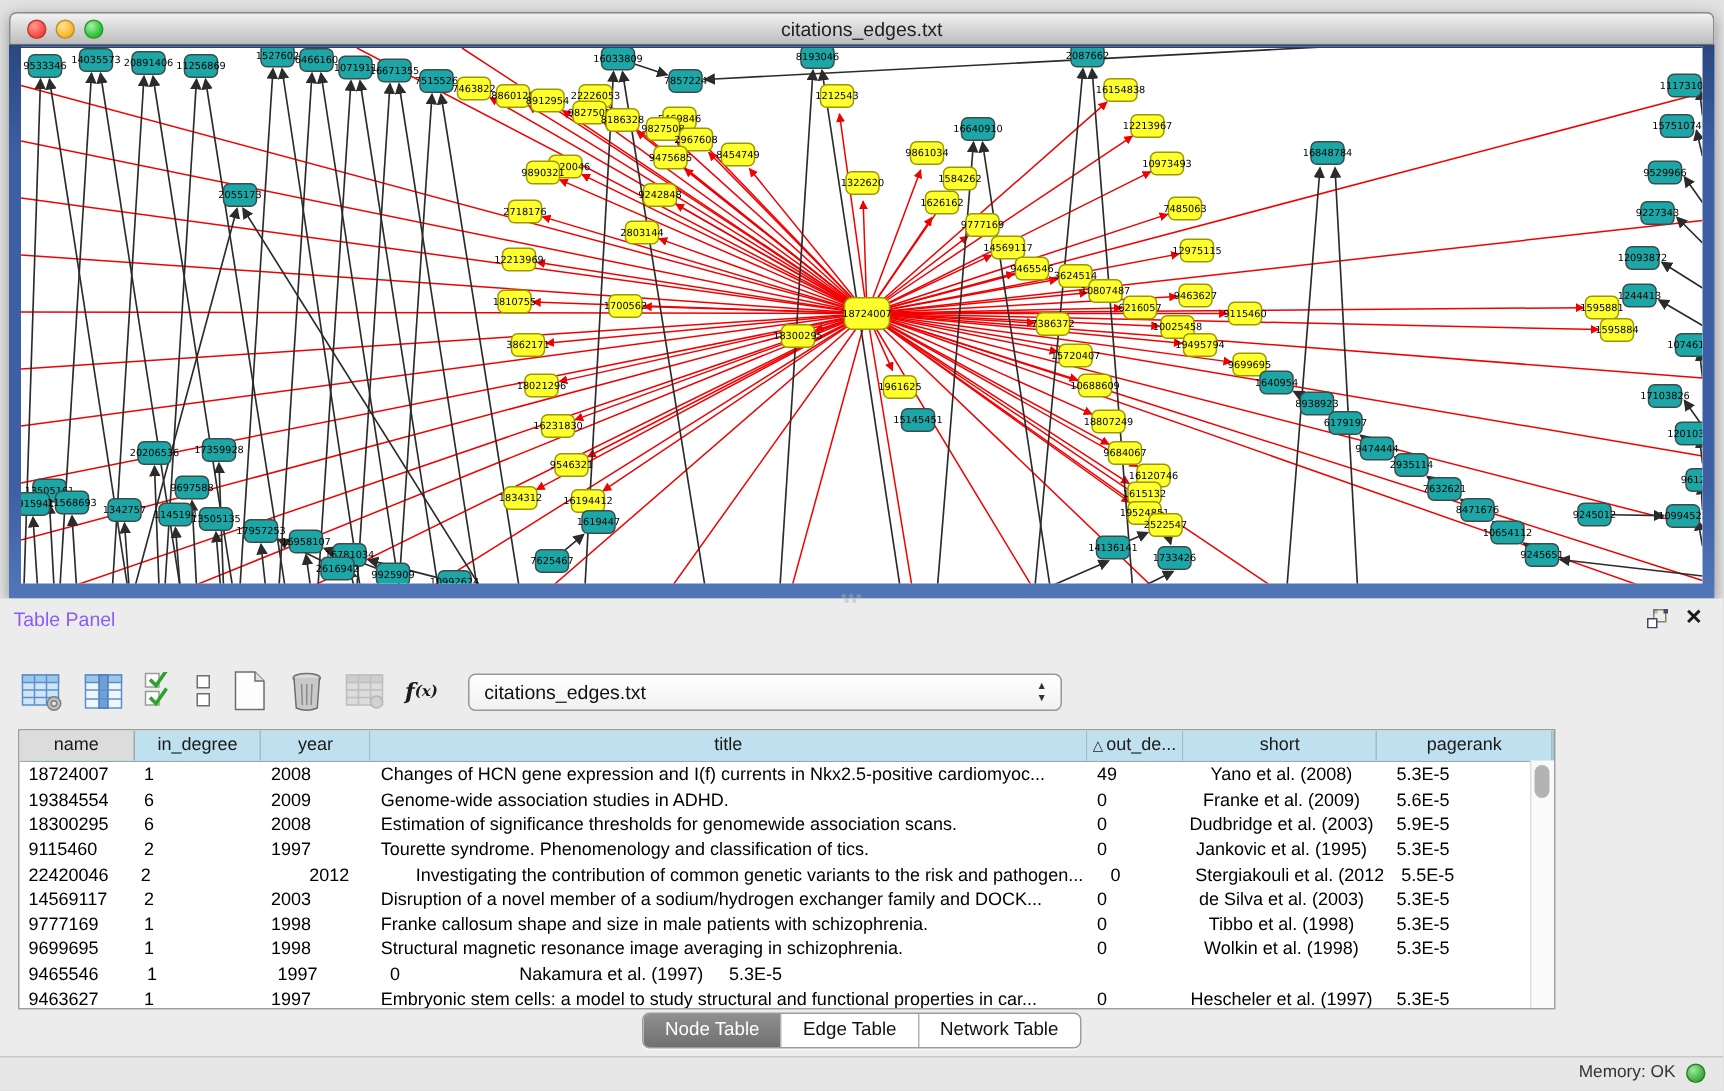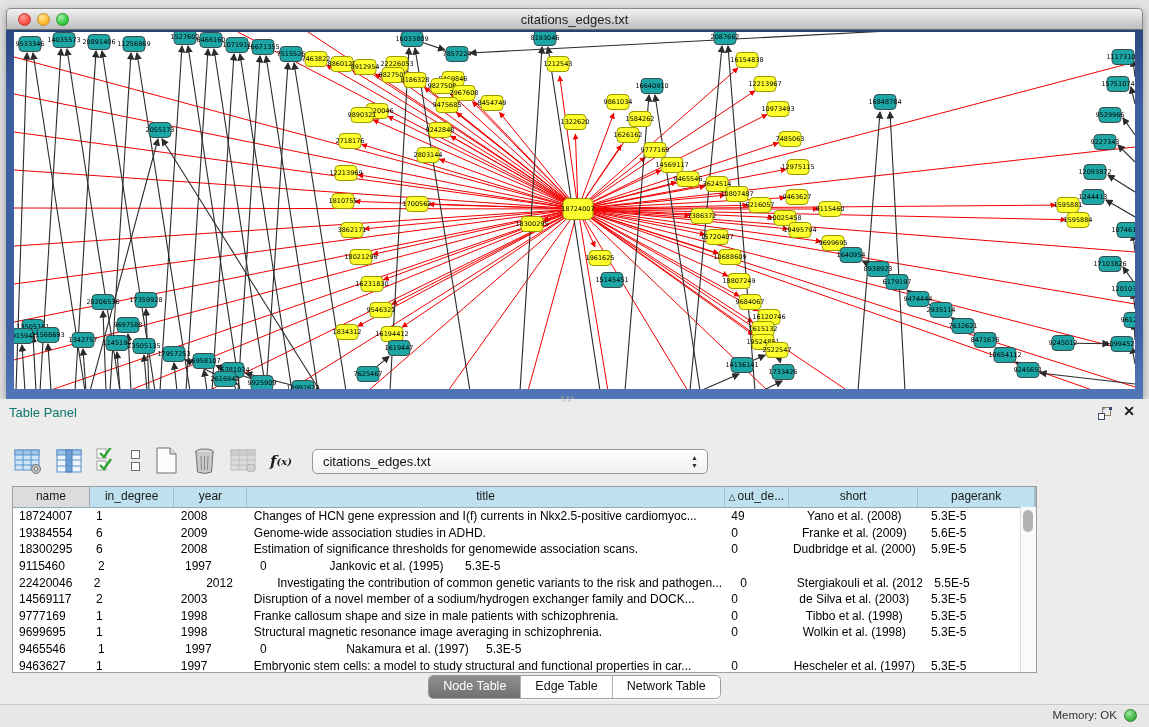--- a/index.html
+++ b/index.html
@@ -28,21 +28,21 @@
   .edge-red{stroke:#f20000;stroke-width:1;}
   .edge-black{stroke:#2b2b2b;stroke-width:1.1;}
   .gnode{stroke-width:1;}
   .gnode.t{fill:#1CA6A6;stroke:#3c4c4c;}
   .gnode.y{fill:#FFFF2E;stroke:#9a9a00;}
   .glabel{font-family:"DejaVu Sans",sans-serif;font-size:6.5px;fill:#000;text-anchor:middle;}
 
   
   .table-panel{position:absolute;left:0;top:399px;width:1149px;height:306px;background:#ECECEC;}
   .panel-header{position:absolute;left:0;top:0;right:0;height:30px;}
-  .panel-title{position:absolute;left:9px;top:6px;font-size:13px;color:#0f766e;}
+  .panel-title{position:absolute;left:9px;top:6px;font-size:13px;color:#8b5cf6;}
   .float-icon{position:absolute;right:36px;top:7px;width:15px;height:13px;}
   .close-icon{position:absolute;right:14px;top:4px;font-size:14px;font-weight:bold;color:#1a1a1a;cursor:default;}
   .divider-grip{position:absolute;left:561px;top:-3px;width:14px;height:6px;opacity:.7;}
   .divider-grip i{display:block;width:3px;height:3px;border-radius:50%;background:#9a9a9a;
                   box-shadow:5px 0 0 #9a9a9a,10px 0 0 #9a9a9a, 2px 3px 0 #c5c5c5,7px 3px 0 #c5c5c5;}
 
   .toolbar{position:absolute;left:14px;top:44px;height:36px;display:flex;align-items:center;}
   .tb-icon{margin-right:13px;display:flex;align-items:center;justify-content:center;}
   .fx{font-family:"DejaVu Serif",serif;font-style:italic;font-weight:bold;font-size:15px;color:#1b1b1b;margin-right:6px;}
   .fx small{font-size:10px;}
@@ -621,27 +621,28 @@
             <div class="td c-out_degree" style="width: 66px;">0</div>
             <div class="td c-short" style="width: 133px;">Franke et al. (2009)</div>
             <div class="td c-pagerank" style="width: 120px;">5.6E-5</div>
           </div>
           <div class="tr">
             <div class="td c-name" style="width: 79px;">18300295</div>
             <div class="td c-in_degree" style="width: 87px;">6</div>
             <div class="td c-year" style="width: 75px;">2008</div>
             <div class="td c-title" style="width: 491px;">Estimation of significance thresholds for genomewide association scans.</div>
             <div class="td c-out_degree" style="width: 66px;">0</div>
-            <div class="td c-short" style="width: 133px;">Dudbridge et al. (2000)</div>
+            <div class="td c-short" style="width: 133px;">Dudbridge et al. (2003)</div>
             <div class="td c-pagerank" style="width: 120px;">5.9E-5</div>
           </div>
           <div class="tr">
             <div class="td c-name" style="width: 79px;">9115460</div>
             <div class="td c-in_degree" style="width: 87px;">2</div>
             <div class="td c-year" style="width: 75px;">1997</div>
+            <div class="td c-title" style="width: 491px;">Tourette syndrome. Phenomenology and classification of tics.</div>
             <div class="td c-out_degree" style="width: 66px;">0</div>
             <div class="td c-short" style="width: 133px;">Jankovic et al. (1995)</div>
             <div class="td c-pagerank" style="width: 120px;">5.3E-5</div>
           </div>
           <div class="tr">
             <div class="td c-name" style="width: 79px;">22420046</div>
             <div class="td c-in_degree" style="width: 87px;">2</div>
             <div class="td c-year" style="width: 75px; margin-left: 30px;">2012</div>
             <div class="td c-title" style="width: 491px;">Investigating the contribution of common genetic variants to the risk and pathogen...</div>
             <div class="td c-out_degree" style="width: 66px;">0</div>

